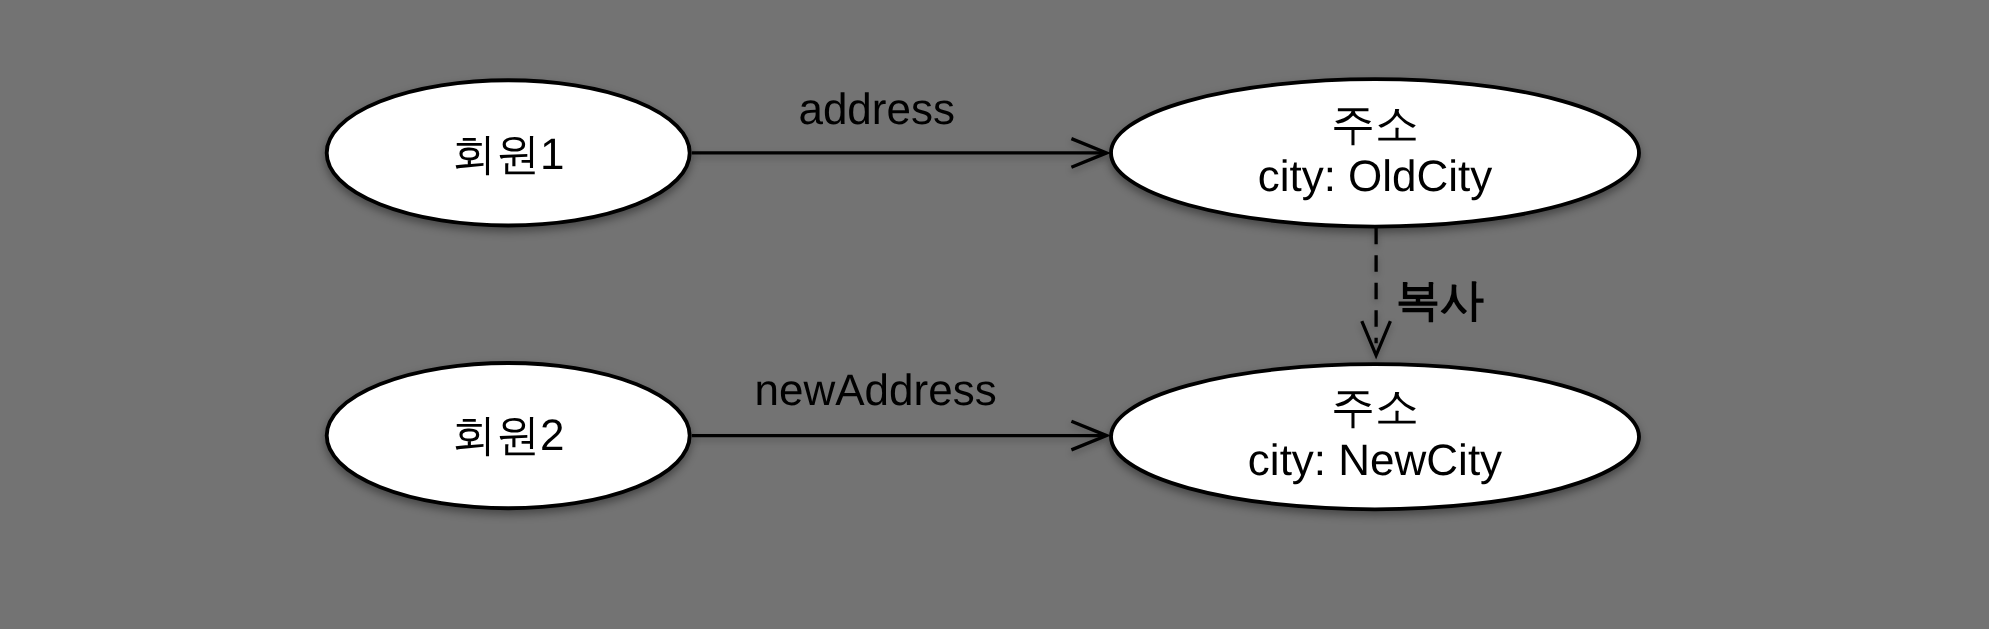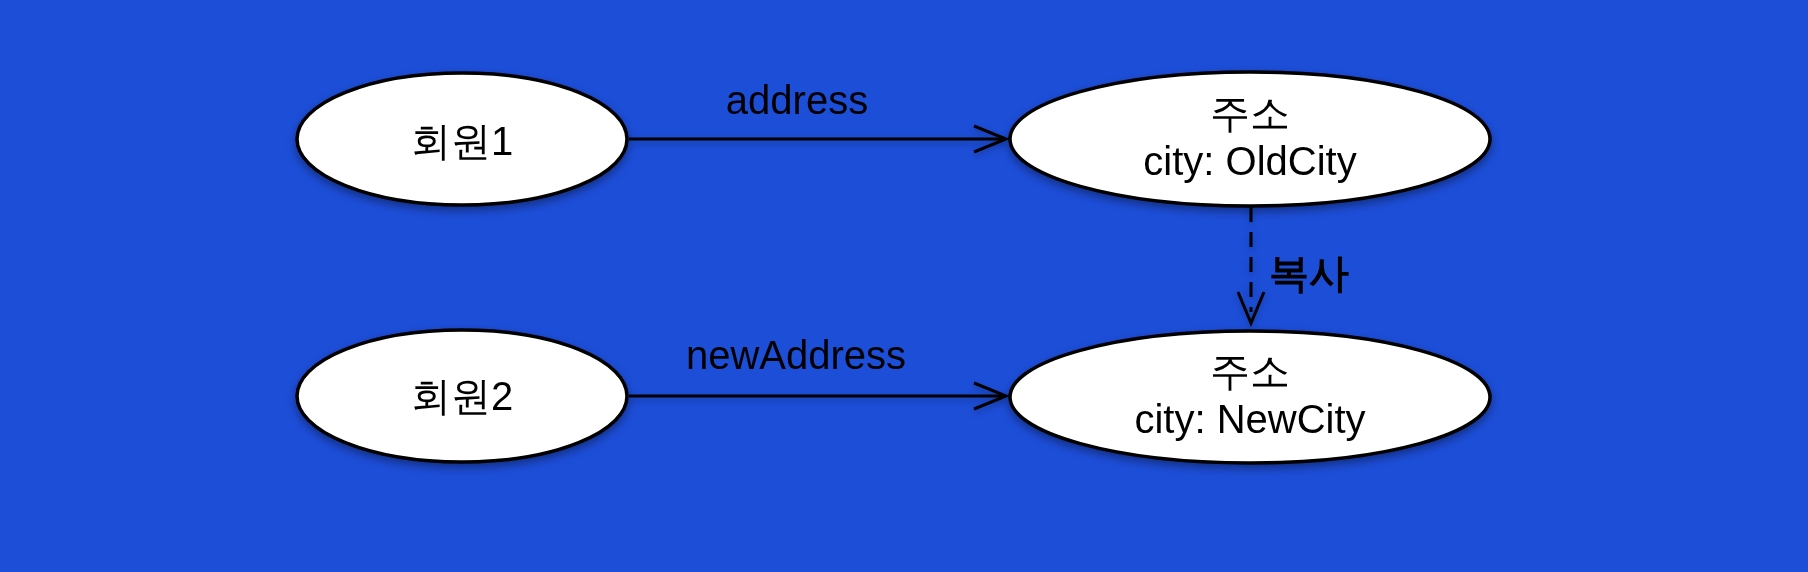--- a/index.html
+++ b/index.html
@@ -4,21 +4,21 @@
 <style>
   html, body {
     margin: 0;
     padding: 0;
     background: #ffffff;
   }
   .stage {
     position: relative;
     width: 1808px;
     height: 572px;
-    background: #1d4ed8;
+    background: #737373;
     overflow: hidden;
   }
   svg {
     display: block;
     font-family: "Liberation Sans", "DejaVu Sans", sans-serif;
   }
   .shape {
     fill: #ffffff;
     stroke: #000000;
     stroke-width: 3.5;

